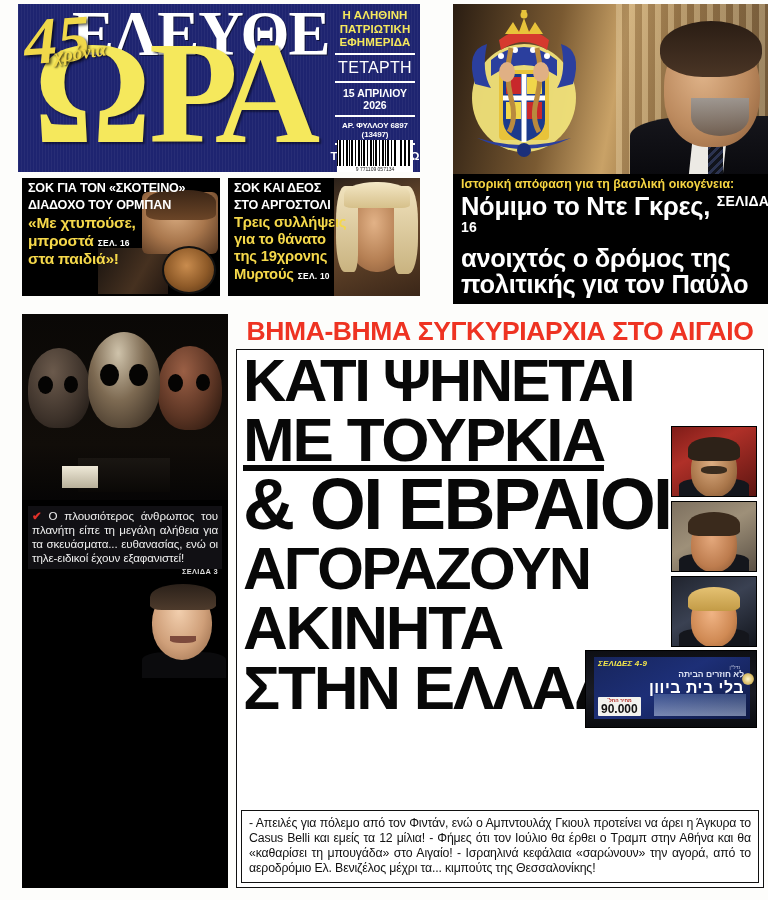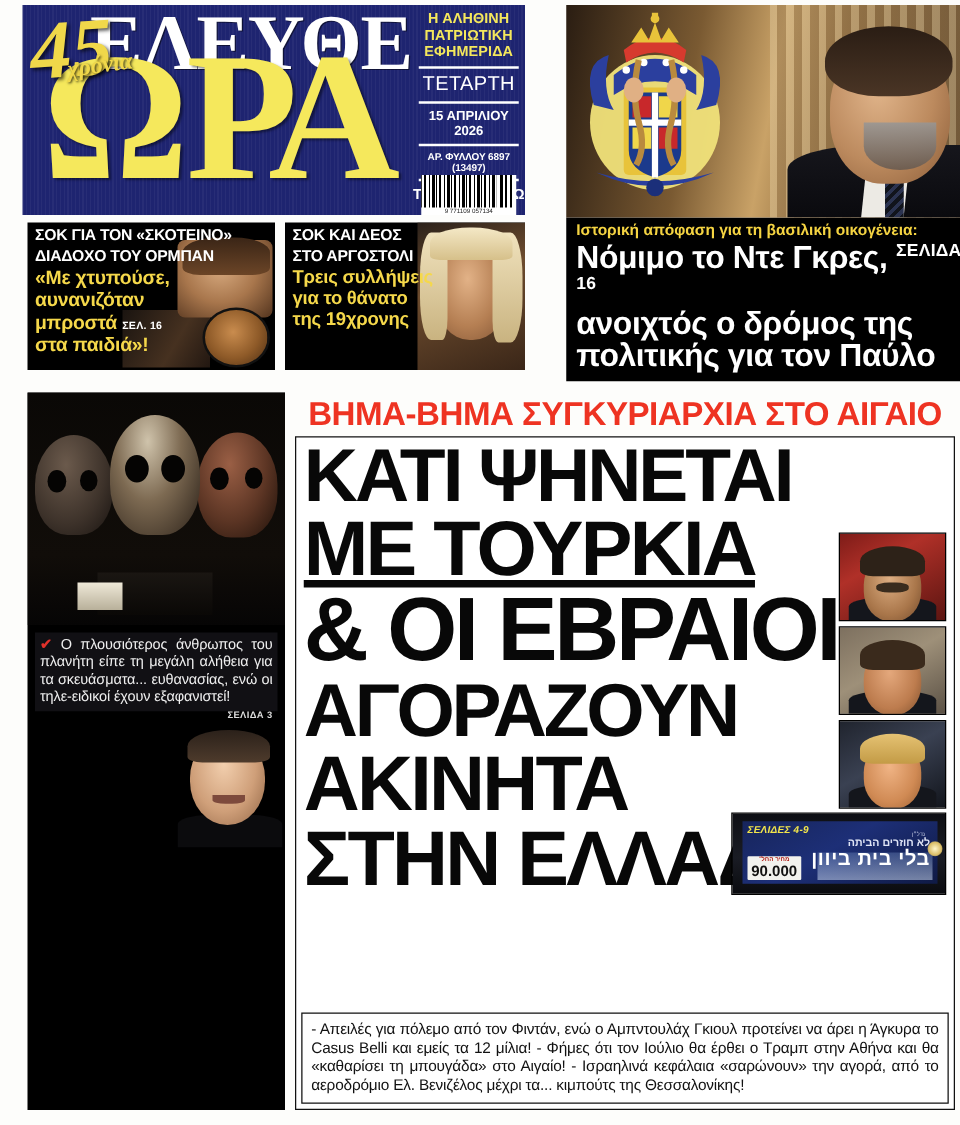--- a/index.html
+++ b/index.html
@@ -257,21 +257,21 @@
   .pmous {
     position: absolute; left: 50%; top: 56%; width: 26px; height: 8px;
     transform: translateX(-50%); background: #3a2c1e; border-radius: 40%;
   }
   .psuit {
     position: absolute; left: 50%; bottom: 0; width: 70px; height: 18px;
     transform: translateX(-50%); background: #14161c; border-radius: 40% 40% 0 0;
   }
   
   .billboard {
-    position: absolute; right: 6px; top: 300px; width: 172px; height: 66px;
+    position: absolute; right: 6px; top: 300px; width: 172px; height: 78px;
     border: 1px solid #000; overflow: hidden;
     background: linear-gradient(180deg,#0e0f14 0%, #1a1c24 55%, #0a0b0f 100%);
   }
   .bb-panel {
     position: absolute; left: 8px; top: 6px; right: 6px; bottom: 8px;
     background: linear-gradient(150deg,#17255c 0%, #1d2f77 45%, #0f1a45 100%);
     overflow: hidden;
   }
   .bb-pages {
     position: absolute; left: 4px; top: 2px; color: #f2e54b;
@@ -468,40 +468,43 @@
   </div>
 
   <div class="box-a">
     <div class="pa-dark"></div>
     <div class="pa-woman"></div>
     <div class="pa-woman-hair"></div>
     <div class="pa-dog"></div>
     <div class="bx-head">ΣΟΚ ΓΙΑ ΤΟΝ «ΣΚΟΤΕΙΝΟ»</div>
     <div class="bx-head">ΔΙΑΔΟΧΟ ΤΟΥ ΟΡΜΠΑΝ</div>
     <div class="bx-sub">«Με χτυπούσε,</div>
-    <div class="bx-sub">αυνανιζόταν</div>
     <div class="bx-sub">
       <span>μπροστά</span>
       <span class="bx-pg">ΣΕΛ. 16</span>
     </div>
     <div class="bx-sub">στα παιδιά»!</div>
   </div>
 
   <div class="box-b">
     <div class="pb-face">
       <div class="pb-skin"></div>
       <div class="pb-hairL"></div>
       <div class="pb-hairR"></div>
       <div class="pb-hairT"></div>
     </div>
     <div class="bx-head">ΣΟΚ ΚΑΙ ΔΕΟΣ</div>
     <div class="bx-head">ΣΤΟ ΑΡΓΟΣΤΟΛΙ</div>
     <div class="bx-sub small">Τρεις συλλήψεις</div>
     <div class="bx-sub small">για το θάνατο</div>
     <div class="bx-sub small">της 19χρονης</div>
+    <div class="bx-sub small">
+      <span>Μυρτούς</span>
+      <span class="bx-pg">ΣΕΛ. 10</span>
+    </div>
   </div>
 
   <div class="redbanner">ΒΗΜΑ-ΒΗΜΑ ΣΥΓΚΥΡΙΑΡΧΙΑ ΣΤΟ ΑΙΓΑΙΟ</div>
 
   <div class="mainblock">
     <div class="mh-lines">
       <div class="mh-line l1">ΚΑΤΙ ΨΗΝΕΤΑΙ</div>
       <div class="mh-line l2">ΜΕ ΤΟΥΡΚΙΑ</div>
       <div class="mh-line l3">&amp; ΟΙ ΕΒΡΑΙΟΙ</div>
       <div class="mh-line l4">ΑΓΟΡΑΖΟΥΝ</div>

